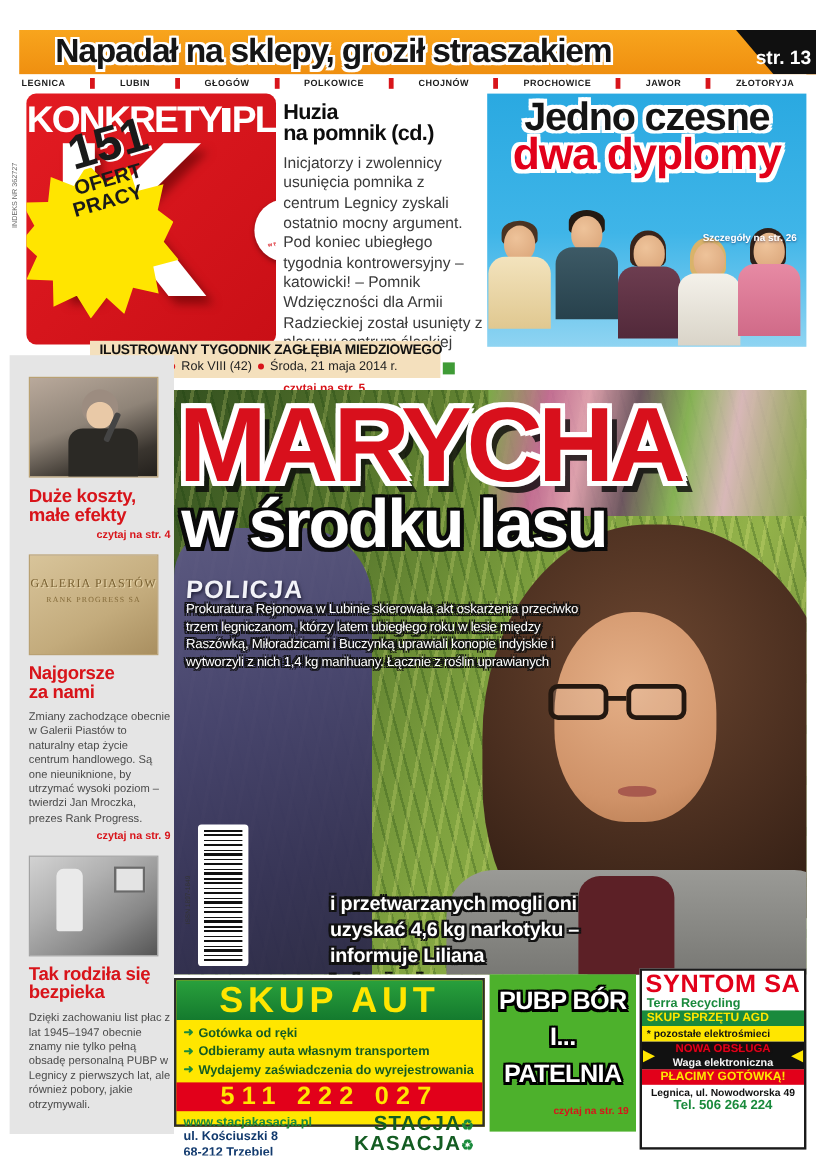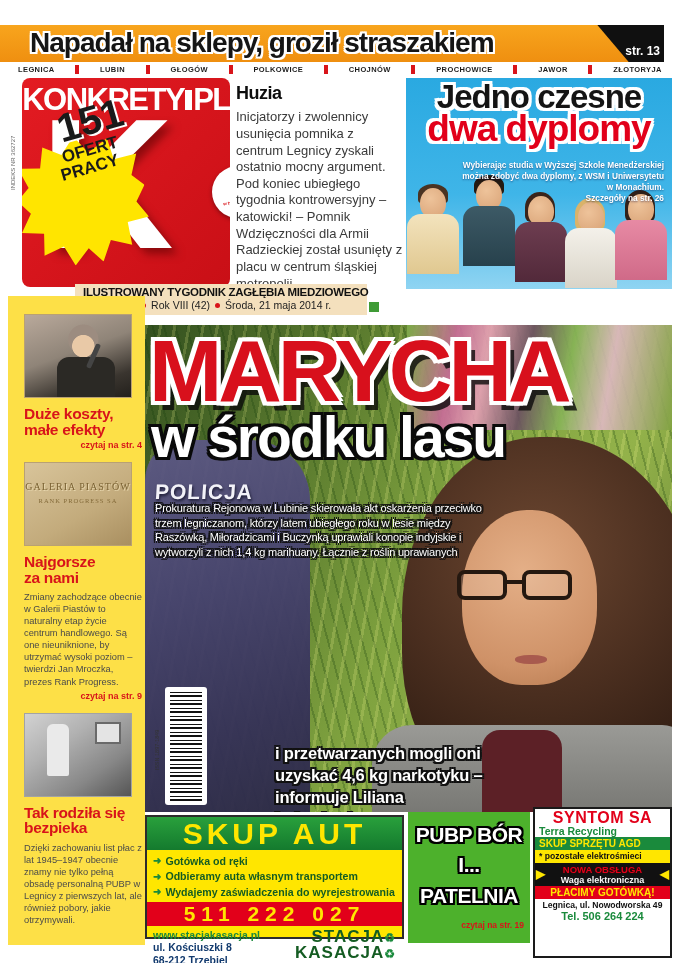--- a/index.html
+++ b/index.html
@@ -9,24 +9,24 @@
 
   
   .ow2 { text-shadow:-2px -2px 0 #fff,-2px 0 0 #fff,-2px 2px 0 #fff,0 -2px 0 #fff,0 2px 0 #fff,2px -2px 0 #fff,2px 0 0 #fff,2px 2px 0 #fff; }
   .ow3 { text-shadow:-3px -3px 0 #fff,-3px 0 0 #fff,-3px 3px 0 #fff,0 -3px 0 #fff,0 3px 0 #fff,3px -3px 0 #fff,3px 0 0 #fff,3px 3px 0 #fff; }
   .ob2 { text-shadow:-2px -2px 0 #000,-2px 0 0 #000,-2px 2px 0 #000,0 -2px 0 #000,0 2px 0 #000,2px -2px 0 #000,2px 0 0 #000,2px 2px 0 #000; }
   .marycha-stroke { text-shadow:-4px -4px 0 #fff,-4px 0 0 #fff,-4px 4px 0 #fff,0 -4px 0 #fff,0 4px 0 #fff,4px -4px 0 #fff,4px 0 0 #fff,4px 4px 0 #fff,8px 9px 0 rgba(10,10,10,.8); }
   .lasu-stroke { text-shadow:-3px -3px 0 #0a0a0a,-3px 0 0 #0a0a0a,-3px 3px 0 #0a0a0a,0 -3px 0 #0a0a0a,0 3px 0 #0a0a0a,3px -3px 0 #0a0a0a,3px 0 0 #0a0a0a,3px 3px 0 #0a0a0a; }
   .body-stroke { text-shadow:-2px -2px 0 #111,-2px 0 0 #111,-2px 2px 0 #111,0 -2px 0 #111,0 2px 0 #111,2px -2px 0 #111,2px 0 0 #111,2px 2px 0 #111; }
 
   
-  .top-banner { left:0; top:25px; width:664px; height:37px; background:linear-gradient(#f8a51d,#ef8f10); }
+  .top-banner { left:16px; top:25px; width:664px; height:37px; background:linear-gradient(#f8a51d,#ef8f10); }
   .top-banner-text { position:absolute; left:30px; top:2px; font-size:28px; font-weight:900; color:#151515; letter-spacing:-1px; white-space:nowrap; }
   .banner-wedge { position:absolute; right:0; top:0; width:98px; height:37px; background:#101010; clip-path:polygon(32% 0,100% 0,100% 100%,64% 100%); }
-  .banner-page { position:absolute; right:4px; bottom:4px; color:#fff; font-weight:900; font-size:12px; }
+  .banner-page { position:absolute; right:4px; bottom:4px; color:#fff; font-weight:900; font-size:16px; }
 
   
   .cities { left:8px; top:62px; width:664px; height:14px; background:#fff; display:flex; align-items:center; justify-content:space-between; padding:0 10px; }
   .city { font-size:7.5px; font-weight:700; color:#1c1c1c; letter-spacing:.4px; }
   .city-sep { width:4px; height:9px; background:#d8141a; }
 
   
   .masthead { left:22px; top:78px; width:208px; height:209px; background:linear-gradient(135deg,#e31b22,#c90f16); border-radius:8px; overflow:hidden; }
   .logo-row { position:absolute; top:4px; left:0; width:100%; text-align:center; color:#fff; font-weight:900; font-size:31px; letter-spacing:-1.5px; white-space:nowrap; }
   .logo-sep { display:inline-block; width:7px; height:20px; background:#fff; margin:0 1px; vertical-align:baseline; }
@@ -59,21 +59,21 @@
   .torso { position:absolute; top:26px; width:52px; height:60px; border-radius:14px 14px 0 0; }
 
   
   .dateline { left:75px; top:284px; width:292px; height:31px; background:#f4e0bd; padding:2px 8px 0 8px; }
   .dl-tagline { font-size:11.5px; font-weight:700; color:#111; letter-spacing:-.3px; white-space:nowrap; }
   .dl-issue { font-size:10.5px; color:#222; margin-top:1px; display:flex; align-items:center; gap:5px; white-space:nowrap; }
   .dl-dot { width:5px; height:5px; border-radius:50%; background:#d8141a; display:inline-block; }
   .dl-marker { position:absolute; right:-12px; top:18px; width:10px; height:10px; background:#3f9b36; }
 
   
-  .sidebar { left:8px; top:296px; width:137px; height:649px; background:#fde047; padding:18px 6px 0 16px; }
+  .sidebar { left:8px; top:296px; width:137px; height:649px; background:#e5e5e5; padding:18px 6px 0 16px; }
   .sb-photo { width:108px; height:84px; border:1px solid #b9a173; position:relative; overflow:hidden; }
   .sb-photo-1 { background:radial-gradient(circle at 55% 38%,#e9c9a7 0 14%,transparent 15%),radial-gradient(circle at 55% 30%,#9c8c80 0 18%,transparent 19%),linear-gradient(160deg,#b9a99b 0%,#8f8478 45%,#3a352f 78%,#23201c 100%); }
   .suit { position:absolute; left:32px; top:42px; width:58px; height:42px; background:#2b2925; border-radius:12px 12px 0 0; }
   .mic { position:absolute; left:66px; top:28px; width:5px; height:26px; background:#444; transform:rotate(24deg); border-radius:2px; }
   .sb-photo-2 { background:linear-gradient(150deg,#d8c49a,#c3ab7c 60%,#a98f60); }
   .plaque-t1 { position:absolute; top:18px; left:0; width:100%; text-align:center; font-family:"Liberation Serif",serif; font-size:10px; color:#7a6233; letter-spacing:1px; text-shadow:1px 1px 0 #e8d7ae; }
   .plaque-t2 { position:absolute; top:34px; left:0; width:100%; text-align:center; font-family:"Liberation Serif",serif; font-size:6.5px; color:#84component6b3a; color:#846b3a; letter-spacing:1px; }
   .sb-photo-3 { background:linear-gradient(145deg,#d9d2c4 0%,#b8b0a2 35%,#8d867a 70%,#5a544b 100%); filter:grayscale(1); }
   .bw-window { position:absolute; right:10px; top:8px; width:26px; height:22px; background:#e8e4da; border:2px solid #6f695f; }
   .bw-coat { position:absolute; left:22px; top:10px; width:22px; height:52px; background:#efeae0; border-radius:6px 6px 2px 2px; }
@@ -121,21 +121,21 @@
   .kasacja-logo { text-align:right; font-size:17px; font-weight:900; color:#145c22; line-height:.95; letter-spacing:1px; }
   .kasacja-logo .rec { font-size:12px; color:#1a8a3c; }
 
   
   .darz { left:408px; top:812px; width:122px; height:131px; background:#4db12c; padding-top:8px; text-align:center; }
   .darz-line { font-size:21px; font-weight:900; color:#fff; line-height:1.45; letter-spacing:-.5px; }
   .darz-read { margin-top:9px; text-align:right; padding-right:6px; font-size:8.5px; font-weight:900; color:#d8141a; cursor:pointer; }
 
   
   .syntom { left:533px; top:807px; width:139px; height:151px; background:#fff; border:2px solid #1a1a1a; font-weight:900; }
-  .sy-title { text-align:center; font-size:16px; color:#e2001a; letter-spacing:.5px; line-height:1; margin-top:1px; }
+  .sy-title { text-align:center; font-size:21px; color:#e2001a; letter-spacing:.5px; line-height:1; margin-top:1px; }
   .sy-sub { text-align:left; padding-left:4px; font-size:10.5px; color:#1a8a3c; line-height:1.05; }
   .sy-yellow { background:#ffe600; padding:1px 4px; }
   .sy-item { font-size:8.6px; color:#111; line-height:1.3; }
   .sy-band { background:#1a8a3c; color:#ffe600; font-size:10px; text-align:left; padding:1px 4px; }
   .sy-black { background:#111; position:relative; text-align:center; padding:1px 0; }
   .sy-b1 { color:#e2001a; font-size:9.5px; text-shadow:0 0 2px #400; }
   .sy-b2 { color:#f5f5f5; font-size:9px; }
   .sy-chev { position:absolute; top:4px; font-size:12px; color:#ffe600; }
   .sy-chev.left { left:1px; } .sy-chev.right { right:1px; }
   .sy-red { background:#e2001a; color:#ffe600; text-align:center; font-size:10px; padding:1px 0; }
@@ -181,20 +181,21 @@
   <div class="price-circle">
     <div class="price-num"><span>2</span></div>
     <div class="price-note">w tym 8% VAT</div>
   </div>
 </div>
 <div class="abs index-vert">INDEKS NR 362727</div>
 
 <div class="abs top-article">
   <div class="ta-title">
     <div>Huzia</div>
+    <div>na pomnik (cd.)</div>
   </div>
   <div class="ta-body">Inicjatorzy i zwolennicy usunięcia pomnika z centrum Legnicy zyskali ostatnio mocny argument. Pod koniec ubiegłego tygodnia kontrowersyjny – katowicki! – Pomnik Wdzięczności dla Armii Radzieckiej został usunięty z placu w centrum śląskiej metropolii.</div>
   <div class="ta-read">czytaj na str. 5</div>
 </div>
 
 <div class="abs promo">
 
   <div class="person" style="left:14px; top:110px;">
     <div class="hair" style="left:-2px; top:-4px; background:#4a3322;"></div>
       <div class="head"></div>
@@ -215,21 +216,20 @@
       <div class="head"></div>
     <div class="torso" style="left:-13px; background:linear-gradient(#f4f1ea,#d9d4c8);"></div>
   </div>
   <div class="person" style="left:222px; top:116px;">
     <div class="hair" style="left:-3px; top:-4px; background:#30211a; height:32px;"></div>
       <div class="head"></div>
     <div class="torso" style="left:-13px; background:linear-gradient(#e78aa4,#d06a88);"></div>
   </div>
   <div class="promo-h1 ow3">Jedno czesne</div>
   <div class="promo-h2 ow3">dwa dyplomy</div>
-  <div class="promo-body">Wybierając studia w Wyższej Szkole Menedżerskiej można zdobyć dwa dyplomy, z WSM i Uniwersytetu w Monachium.</div>
   <div class="promo-details">Szczegóły na str. 26</div>
 </div>
 
 <div class="abs dateline">
   <div class="dl-tagline">ILUSTROWANY TYGODNIK ZAGŁĘBIA MIEDZIOWEGO</div>
   <div class="dl-issue">
     <span>Nr 21 (379)</span>
     <span class="dl-dot"></span>
     <span>Rok VIII (42)</span>
     <span class="dl-dot"></span>

